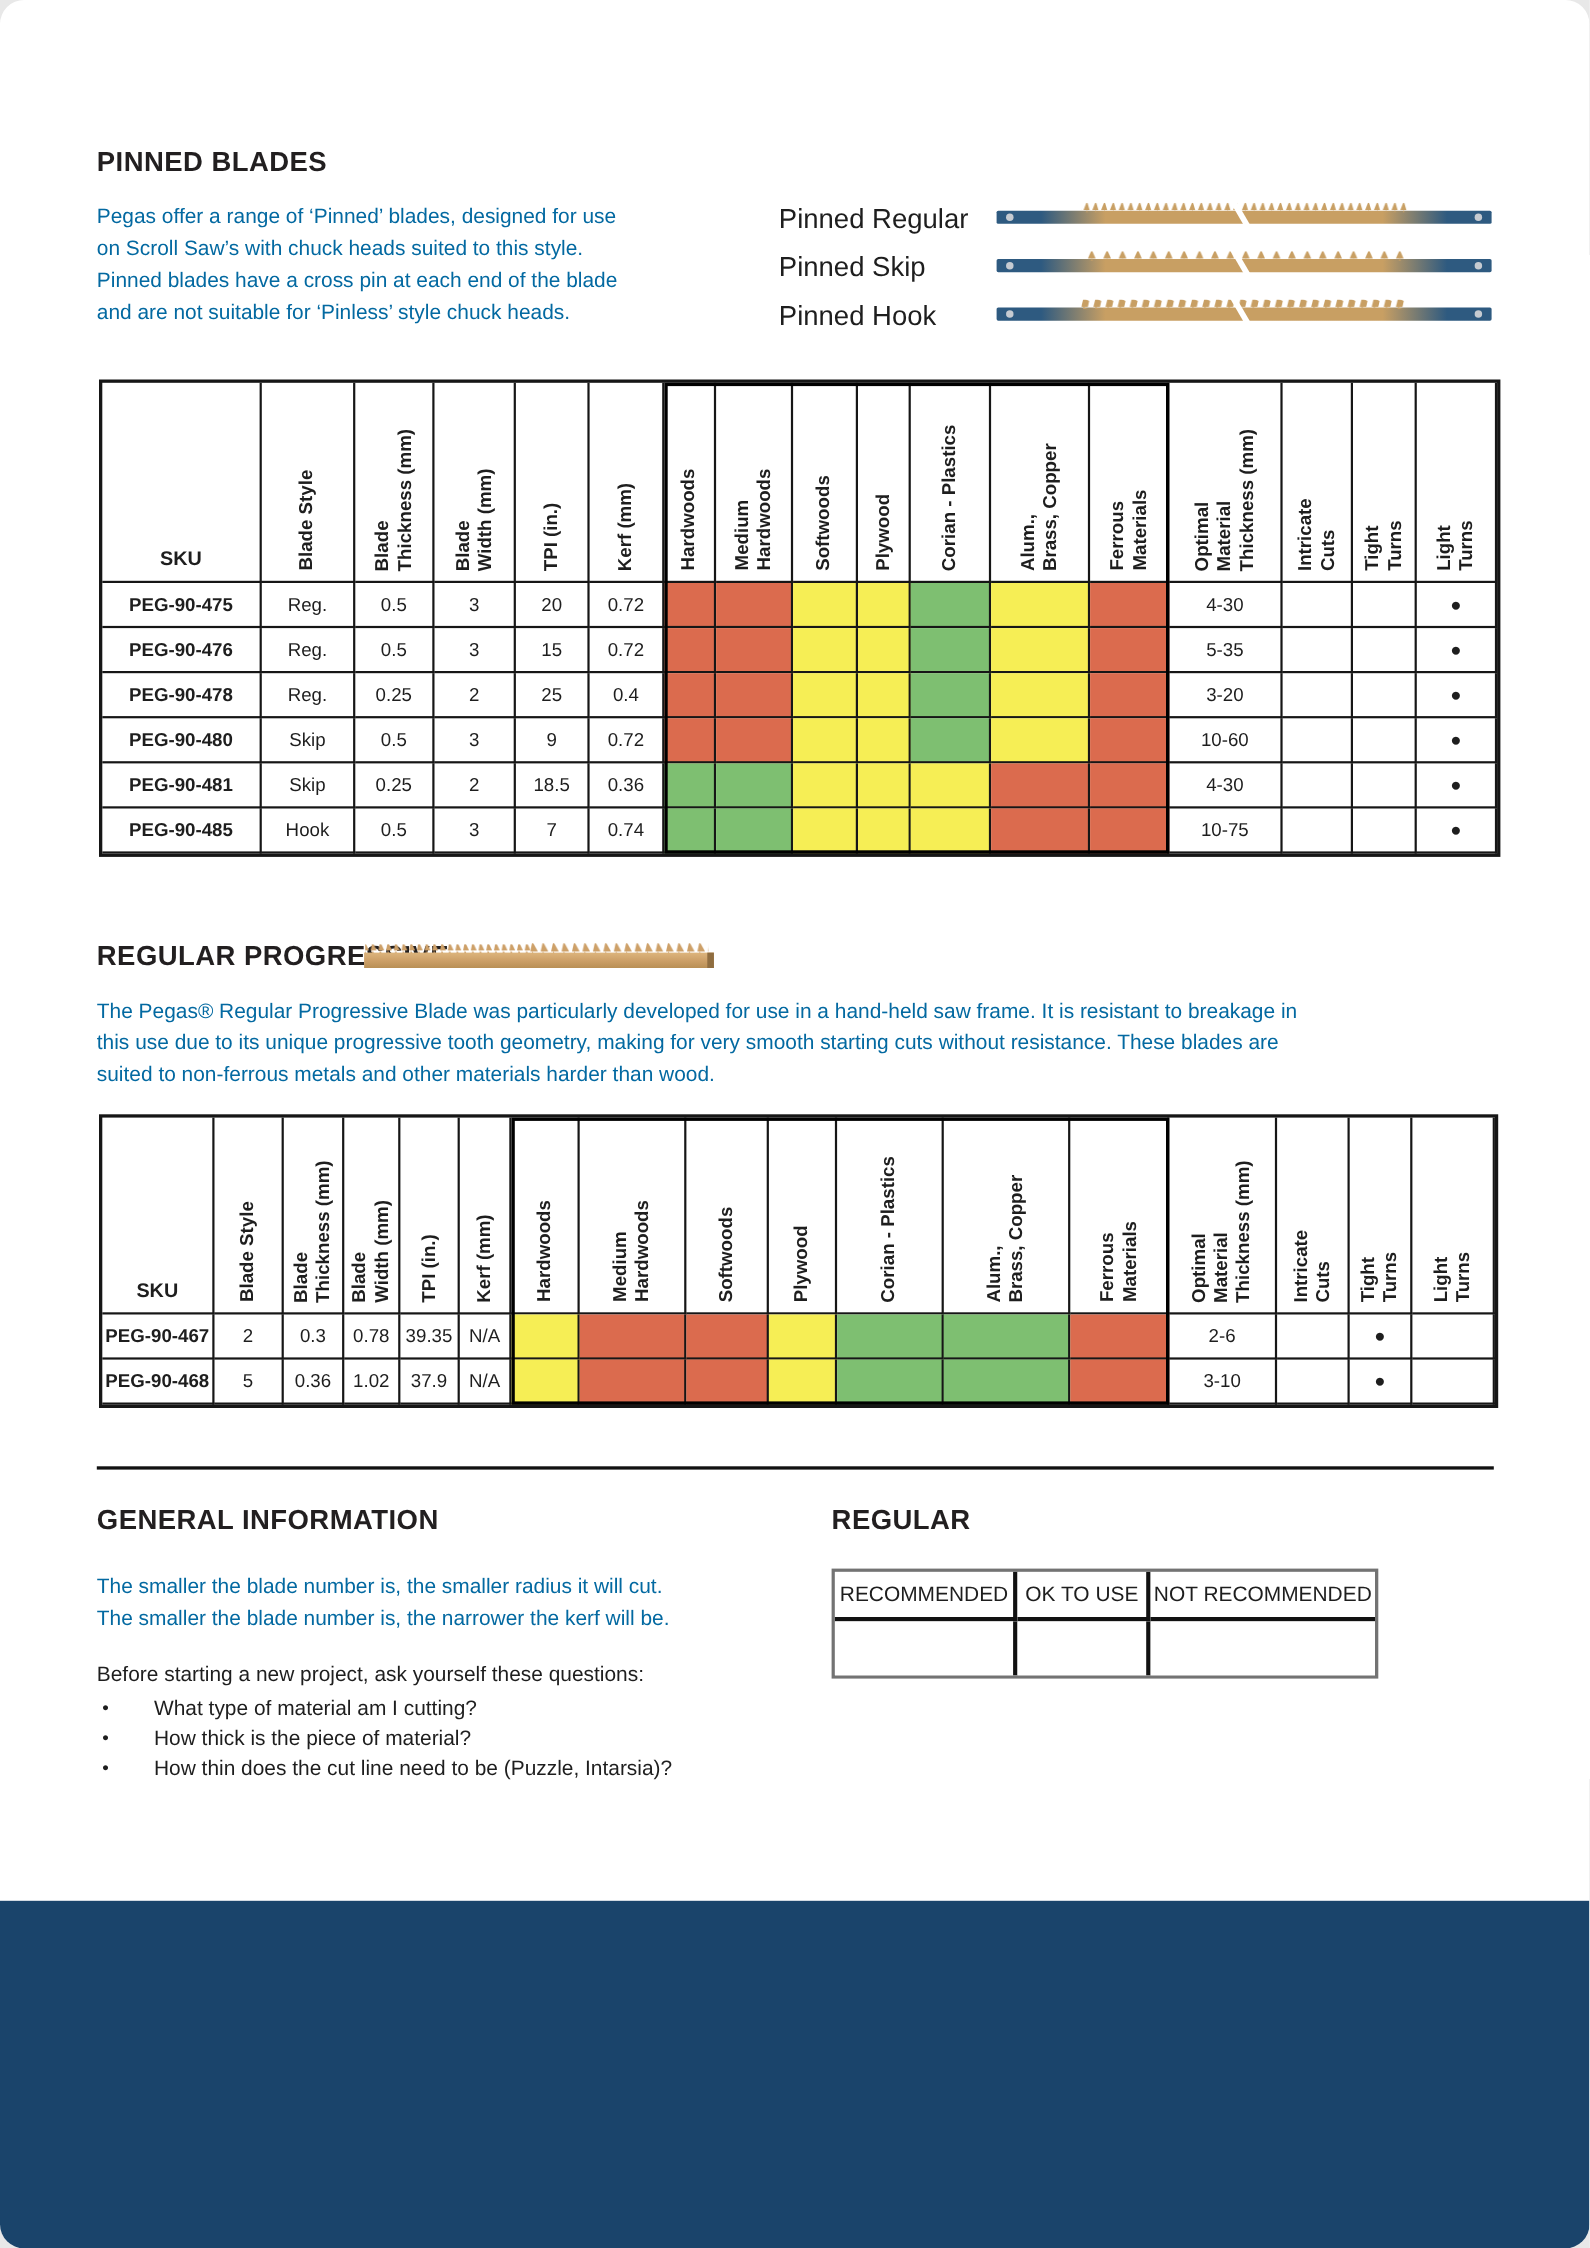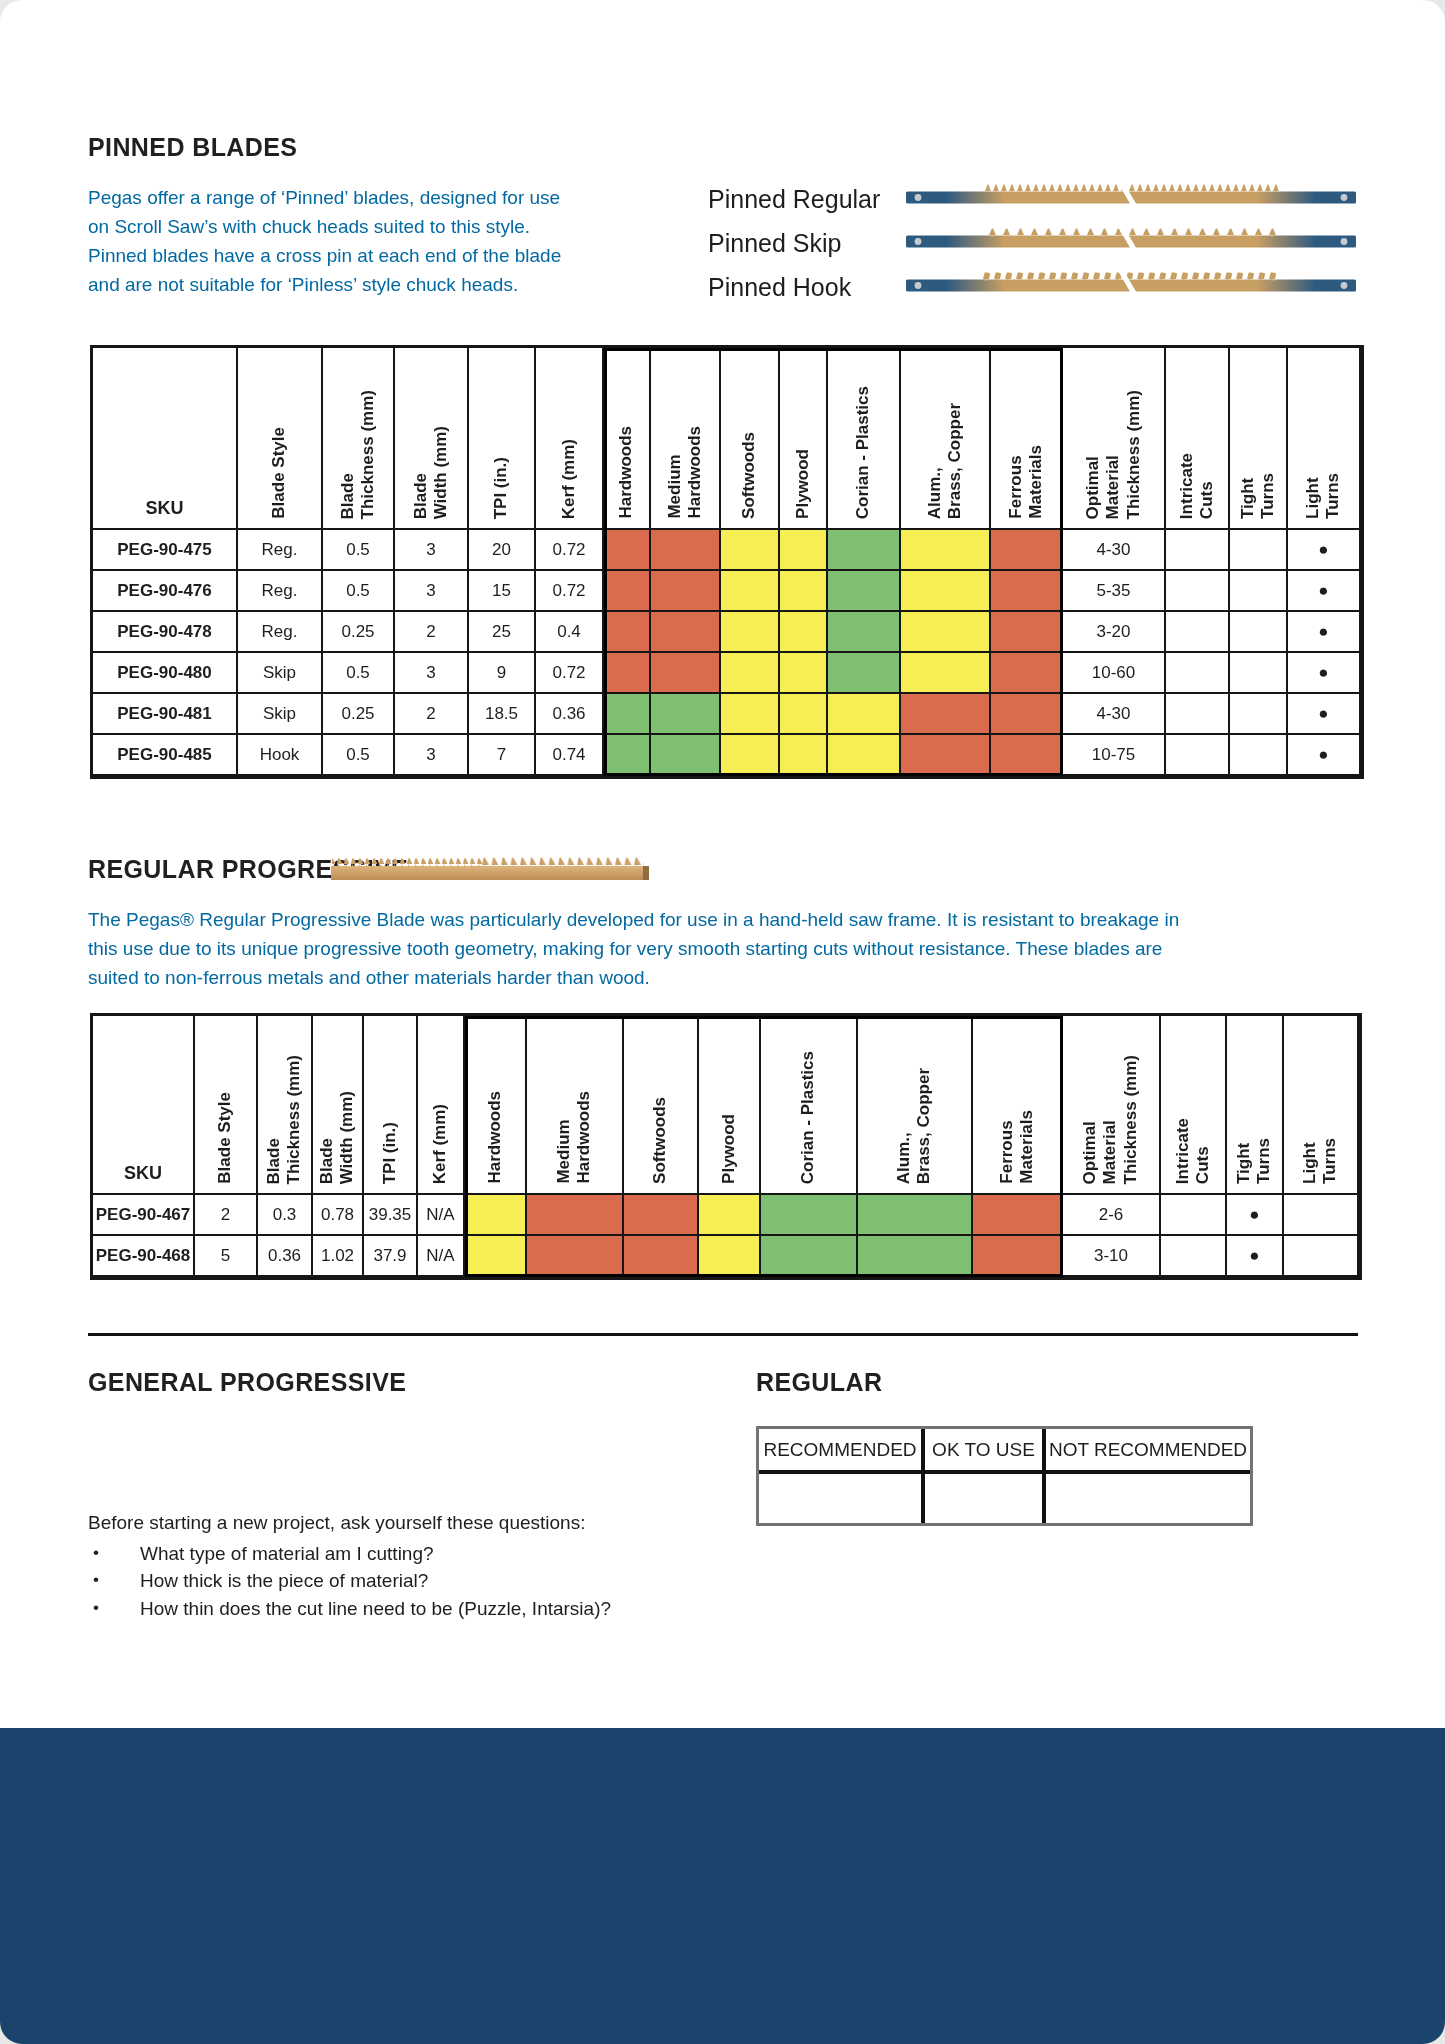--- a/index.html
+++ b/index.html
@@ -390,21 +390,23 @@
       <div class="cell c11" data-level="rec"></div>
       <div class="cell c12" data-level="not"></div>
       <div class="cell c13">3-10</div>
       <div class="cell c14"></div>
       <div class="cell c15">●</div>
       <div class="cell c16"></div>
     </div>
 
   <div class="divider" style="top:1333px;"></div>
 
-  <div class="abs h1" style="left:88px;top:1368px;">GENERAL PROGRESSIVE</div>
+  <div class="abs h1" style="left:88px;top:1368px;">GENERAL INFORMATION</div>
+  <div class="abs para" style="left:88px;top:1428px;width:640px;">The smaller the blade number is, the smaller radius it will cut.
+The smaller the blade number is, the narrower the kerf will be.</div>
   <div class="abs" style="left:88px;top:1512px;font-size:19px;">Before starting a new project, ask yourself these questions:</div>
 
   <div class="bullet-row" style="left:88px;top:1543px;">
     <span class="bullet-dot">•</span>
     <span>What type of material am I cutting?</span>
   </div>
   <div class="bullet-row" style="left:88px;top:1570px;">
     <span class="bullet-dot">•</span>
     <span>How thick is the piece of material?</span>
   </div>

